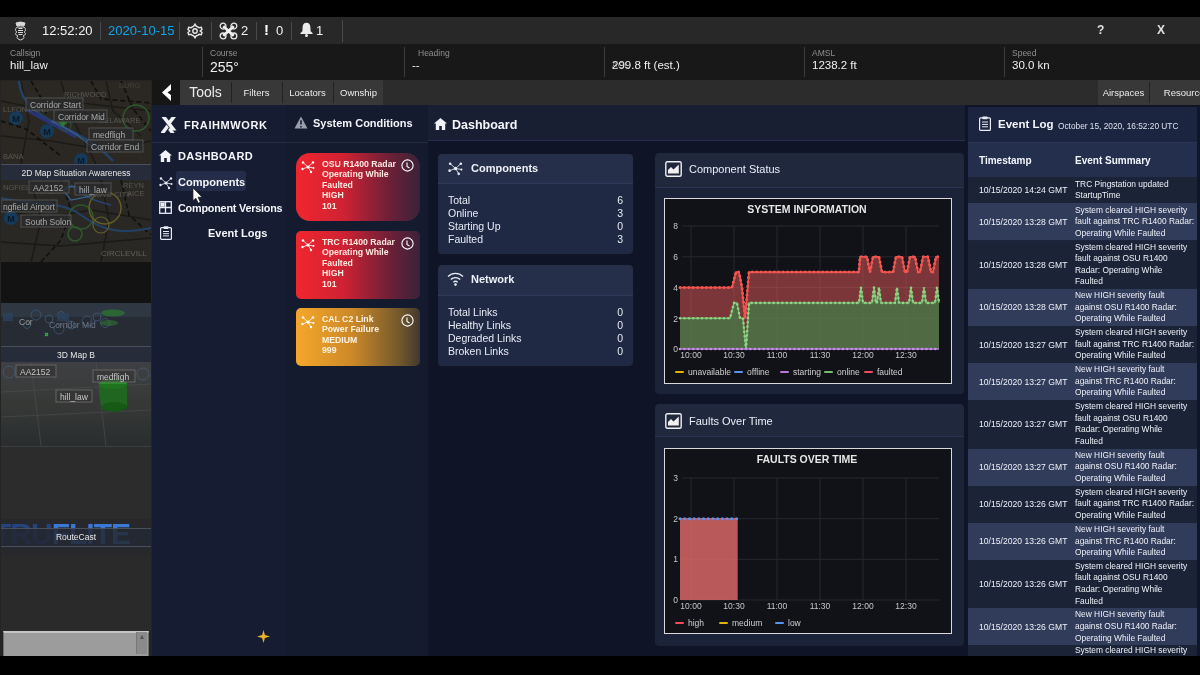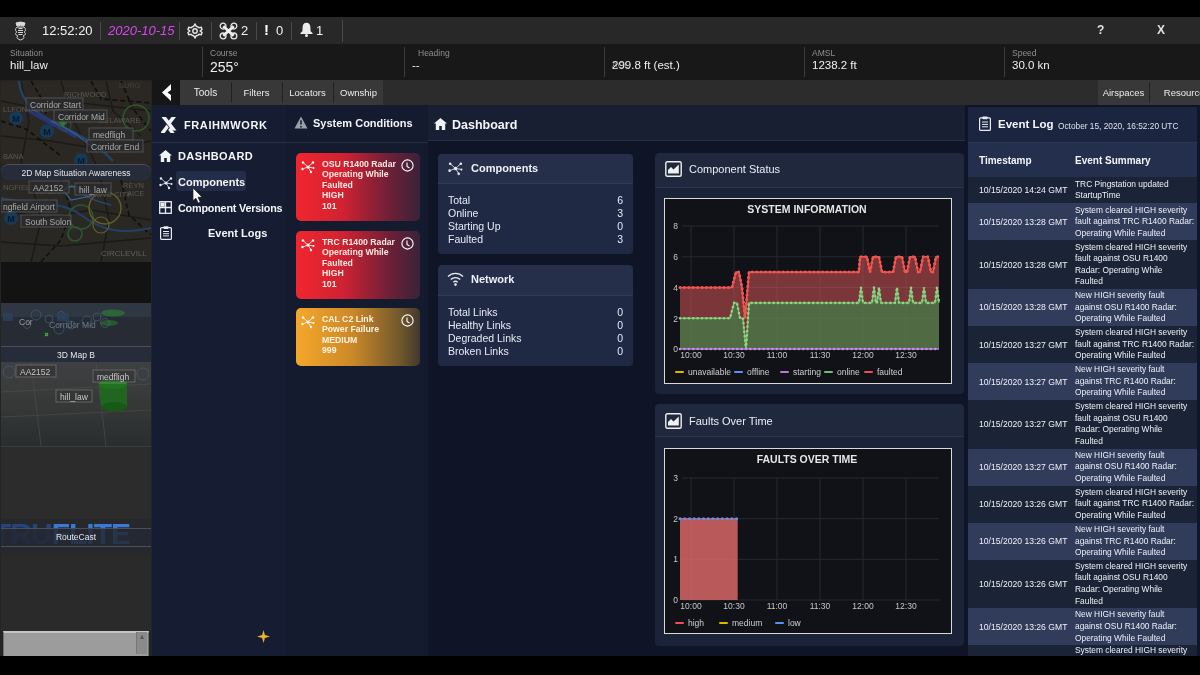--- a/index.html
+++ b/index.html
@@ -23,21 +23,21 @@
     <svg width="15" height="20" viewBox="0 0 15 20">
       <g stroke="#d8d8d8" stroke-width="1" fill="none">
         <path d="M3 2 Q7.5 0 12 2 L11 5 Q7.5 3.5 4 5 Z" fill="#d8d8d8"></path>
         <path d="M4 6 C2 8 2 10 4 11 C2 12 2 14 5 15 C3 16 4 18 7.5 19 C11 18 12 16 10 15 C13 14 13 12 11 11 C13 10 13 8 11 6 Z"></path>
         <path d="M5.5 7.5 L9.5 7.5 M5 9.5 L10 9.5 M5 11.5 L10 11.5 M5.5 13.5 L9.5 13.5"></path>
       </g>
     </svg>
   </div>
   <div class="abs" style="left:42px;top:23px;width:60px;color:#f2f2f2;font-size:13px;">12:52:20</div>
   <div class="sep" style="left:100px;top:22px;height:18px;"></div>
-  <div class="abs" style="left:108px;top:23px;color:#d946ef;font-size:13px;font-style:italic;">2020-10-15</div>
+  <div class="abs" style="left:108px;top:23px;color:#0ea5e9;font-size:13px;">2020-10-15</div>
   <div class="sep" style="left:179px;top:22px;height:18px;"></div>
   <div class="abs" style="left:187px;top:23px;">
     <svg width="16" height="16" viewBox="0 0 16 16">
       <g fill="none" stroke="#e8e8e8" stroke-width="1.4">
         <circle cx="8" cy="8" r="2.2"></circle>
         <path d="M8 1.2 L9.2 3.2 A5.2 5.2 0 0 1 12 4.8 L14.3 4.3 L15 6.5 L13.2 8 L15 9.5 L14.3 11.7 L12 11.2 A5.2 5.2 0 0 1 9.2 12.8 L8 14.8 L6.8 12.8 A5.2 5.2 0 0 1 4 11.2 L1.7 11.7 L1 9.5 L2.8 8 L1 6.5 L1.7 4.3 L4 4.8 A5.2 5.2 0 0 1 6.8 3.2 Z"></path>
       </g>
     </svg>
   </div>
   <div class="sep" style="left:211px;top:22px;height:18px;"></div>
@@ -62,21 +62,21 @@
       <path d="M7.5 0.8 C5 0.8 3.6 2.8 3.6 5.2 L3.4 9.2 L1.2 11.2 Q1.2 12 2.2 12 L12.8 12 Q13.8 12 13.8 11.2 L11.6 9.2 L11.4 5.2 C11.4 2.8 10 0.8 7.5 0.8 Z" fill="#ececec"></path>
         <circle cx="7.5" cy="13.6" r="1.5" fill="#ececec"></circle>
     </svg>
   </div>
   <div class="abs" style="left:316px;top:23px;color:#f2f2f2;font-size:13px;">1</div>
   <div class="abs" style="left:342px;top:20px;width:1px;height:22px;background:#4a4a4a;"></div>
   <div class="abs" style="left:1097px;top:23px;color:#e0e0e0;font-size:12px;font-weight:bold;">?</div>
   <div class="abs" style="left:1157px;top:23px;color:#e0e0e0;font-size:12px;font-weight:bold;">X</div>
 
   <div class="abs" style="left:0;top:44px;width:1200px;height:36px;background:#181818;"></div>
-  <div class="abs" style="left:10px;top:48px;font-size:8.5px;color:#8f8f8f;">Situation</div>
+  <div class="abs" style="left:10px;top:48px;font-size:8.5px;color:#8f8f8f;">Callsign</div>
   <div class="abs" style="left:10px;top:59px;font-size:11.5px;color:#efefef;">hill_law</div>
   <div class="sep" style="left:202px;top:47px;height:30px;background:#3c3c3c;"></div>
   <div class="abs" style="left:210px;top:48px;font-size:8.5px;color:#8f8f8f;">Course</div>
   <div class="abs" style="left:210px;top:59px;font-size:14px;color:#efefef;">255°</div>
   <div class="sep" style="left:404px;top:47px;height:30px;background:#3c3c3c;"></div>
   <div class="abs" style="left:412px;top:48px;font-size:8.5px;color:#8f8f8f;padding-left:6px;">Heading</div>
   <div class="abs" style="left:412px;top:59px;font-size:11.5px;color:#efefef;">--</div>
   <div class="sep" style="left:604px;top:47px;height:30px;background:#3c3c3c;"></div>
   <div class="abs" style="left:612px;top:60px;font-size:8.5px;color:#8f8f8f;">AGL</div>
   <div class="abs" style="left:612px;top:59px;font-size:11.5px;color:#efefef;">299.8 ft (est.)</div>
@@ -88,21 +88,21 @@
   <div class="abs" style="left:1012px;top:59px;font-size:11.5px;color:#efefef;">30.0 kn</div>
 
   <div class="abs" style="left:150px;top:80px;width:1050px;height:25px;background:#2c2c2c;"></div>
   <div class="abs" style="left:150px;top:80px;width:30px;height:25px;background:#161616;"></div>
   <div class="abs" style="left:159px;top:84px;">
     <svg width="14" height="17" viewBox="0 0 14 17">
       <path d="M12 0 L3 8.5 L12 17 L12 11 L8.5 8.5 L12 6 Z" fill="#fff"></path>
     </svg>
   </div>
   <div class="abs" style="left:180px;top:80px;width:203px;height:25px;background:#383838;"></div>
-  <div class="abs" style="left:180px;top:80px;width:51px;height:25px;line-height:25px;text-align:center;color:#ececec;font-size:10px;">Tools</div>
+  <div class="abs" style="left:180px;top:80px;width:51px;height:25px;line-height:25px;text-align:center;color:#ececec;font-size:14px;">Tools</div>
   <div class="sep" style="left:231px;top:82px;height:21px;background:#222;"></div>
   <div class="abs" style="left:231px;top:80px;width:51px;height:25px;line-height:25px;text-align:center;color:#ececec;font-size:9.5px;">Filters</div>
   <div class="sep" style="left:282px;top:82px;height:21px;background:#222;"></div>
   <div class="abs" style="left:282px;top:80px;width:51px;height:25px;line-height:25px;text-align:center;color:#ececec;font-size:9.5px;">Locators</div>
   <div class="sep" style="left:333px;top:82px;height:21px;background:#222;"></div>
   <div class="abs" style="left:333px;top:80px;width:51px;height:25px;line-height:25px;text-align:center;color:#ececec;font-size:9.5px;">Ownship</div>
   <div class="abs" style="left:1098px;top:80px;width:102px;height:25px;background:#383838;"></div>
   <div class="abs" style="left:1098px;top:80px;width:51px;height:25px;line-height:25px;text-align:center;color:#ececec;font-size:9.5px;">Airspaces</div>
   <div class="sep" style="left:1149px;top:82px;height:21px;background:#222;"></div>
   <div class="abs" style="left:1149px;top:80px;width:75px;height:25px;line-height:25px;text-align:center;color:#ececec;font-size:9.5px;">Resources</div>
@@ -150,21 +150,21 @@
         <rect x="53" y="29" width="53" height="12" fill="#3a3a3a" fill-opacity="0.75" stroke="#7e7e7e" stroke-width="0.8"></rect>
         <text x="57" y="38.5">Corridor Mid</text>
         <rect x="88" y="47" width="44" height="12" fill="#3a3a3a" fill-opacity="0.75" stroke="#7e7e7e" stroke-width="0.8"></rect>
         <text x="92" y="56.5">medfligh</text>
         <rect x="86" y="59" width="56" height="12" fill="#3a3a3a" fill-opacity="0.75" stroke="#7e7e7e" stroke-width="0.8"></rect>
         <text x="90" y="68.5">Corridor End</text>
       </g>
     </svg>
   </div>
   <div class="abs" style="left:1px;top:164px;width:150px;height:16px;background:#272c3a;border-top:1px solid #4a4f5e;
-       color:#e8e8e8;font-size:8.5px;text-align:center;line-height:16px;border-radius:8px;">2D Map Situation Awareness</div>
+       color:#e8e8e8;font-size:8.5px;text-align:center;line-height:16px;">2D Map Situation Awareness</div>
 
   <div class="abs" style="left:1px;top:180px;width:150px;height:82px;">
     <svg width="150" height="82" viewBox="0 0 150 82">
       <rect width="150" height="82" fill="#39352e"></rect>
       <g stroke="#24211c" stroke-width="1.5" fill="none">
         <path d="M0 30 L45 38 L90 30 L150 40"></path>
         <path d="M30 0 L40 40 L30 82"></path>
         <path d="M0 62 L60 66 L150 58"></path>
         <path d="M100 0 L108 40 L100 82"></path>
       </g>
@@ -348,21 +348,21 @@
   <div class="abs" style="left:286px;top:105px;width:142px;height:551px;background:#141b2e;"></div>
   <div class="abs" style="left:294px;top:116px;">
     <svg width="14" height="13" viewBox="0 0 14 13">
       <path d="M7 0.5 L13.5 12.5 L0.5 12.5 Z" fill="#9aa0ab"></path>
       <path d="M7 4.2 L7 8.6 M7 10 L7 11.4" stroke="#141b2e" stroke-width="1.5"></path>
     </svg>
   </div>
   <div class="abs" style="left:313px;top:117px;font-size:11px;font-weight:bold;color:#f2f4f8;">System Conditions</div>
   <div class="abs" style="left:286px;top:142px;width:142px;height:1px;background:#242d45;"></div>
 
-  <div class="abs" style="left:296px;top:153px;width:124px;height:68px;border-radius:5px;
+  <div class="abs" style="left:296px;top:153px;width:124px;height:68px;border-radius:14px;
        background:linear-gradient(90deg,#f1262e 0%,#cf2233 38%,#6e2037 75%,#392338 100%);">
     <svg class="abs" style="left:5px;top:7px;" width="14" height="14" viewBox="0 0 14 14">
       <g fill="#fff">
           <circle cx="7" cy="7" r="1.6"></circle>
           <circle cx="2" cy="2.5" r="1.2"></circle>
           <circle cx="12" cy="2.5" r="1.2"></circle>
           <circle cx="1.5" cy="9" r="1.2"></circle>
           <circle cx="10" cy="12" r="1.2"></circle>
           <circle cx="12.5" cy="8" r="1"></circle>
         </g>

